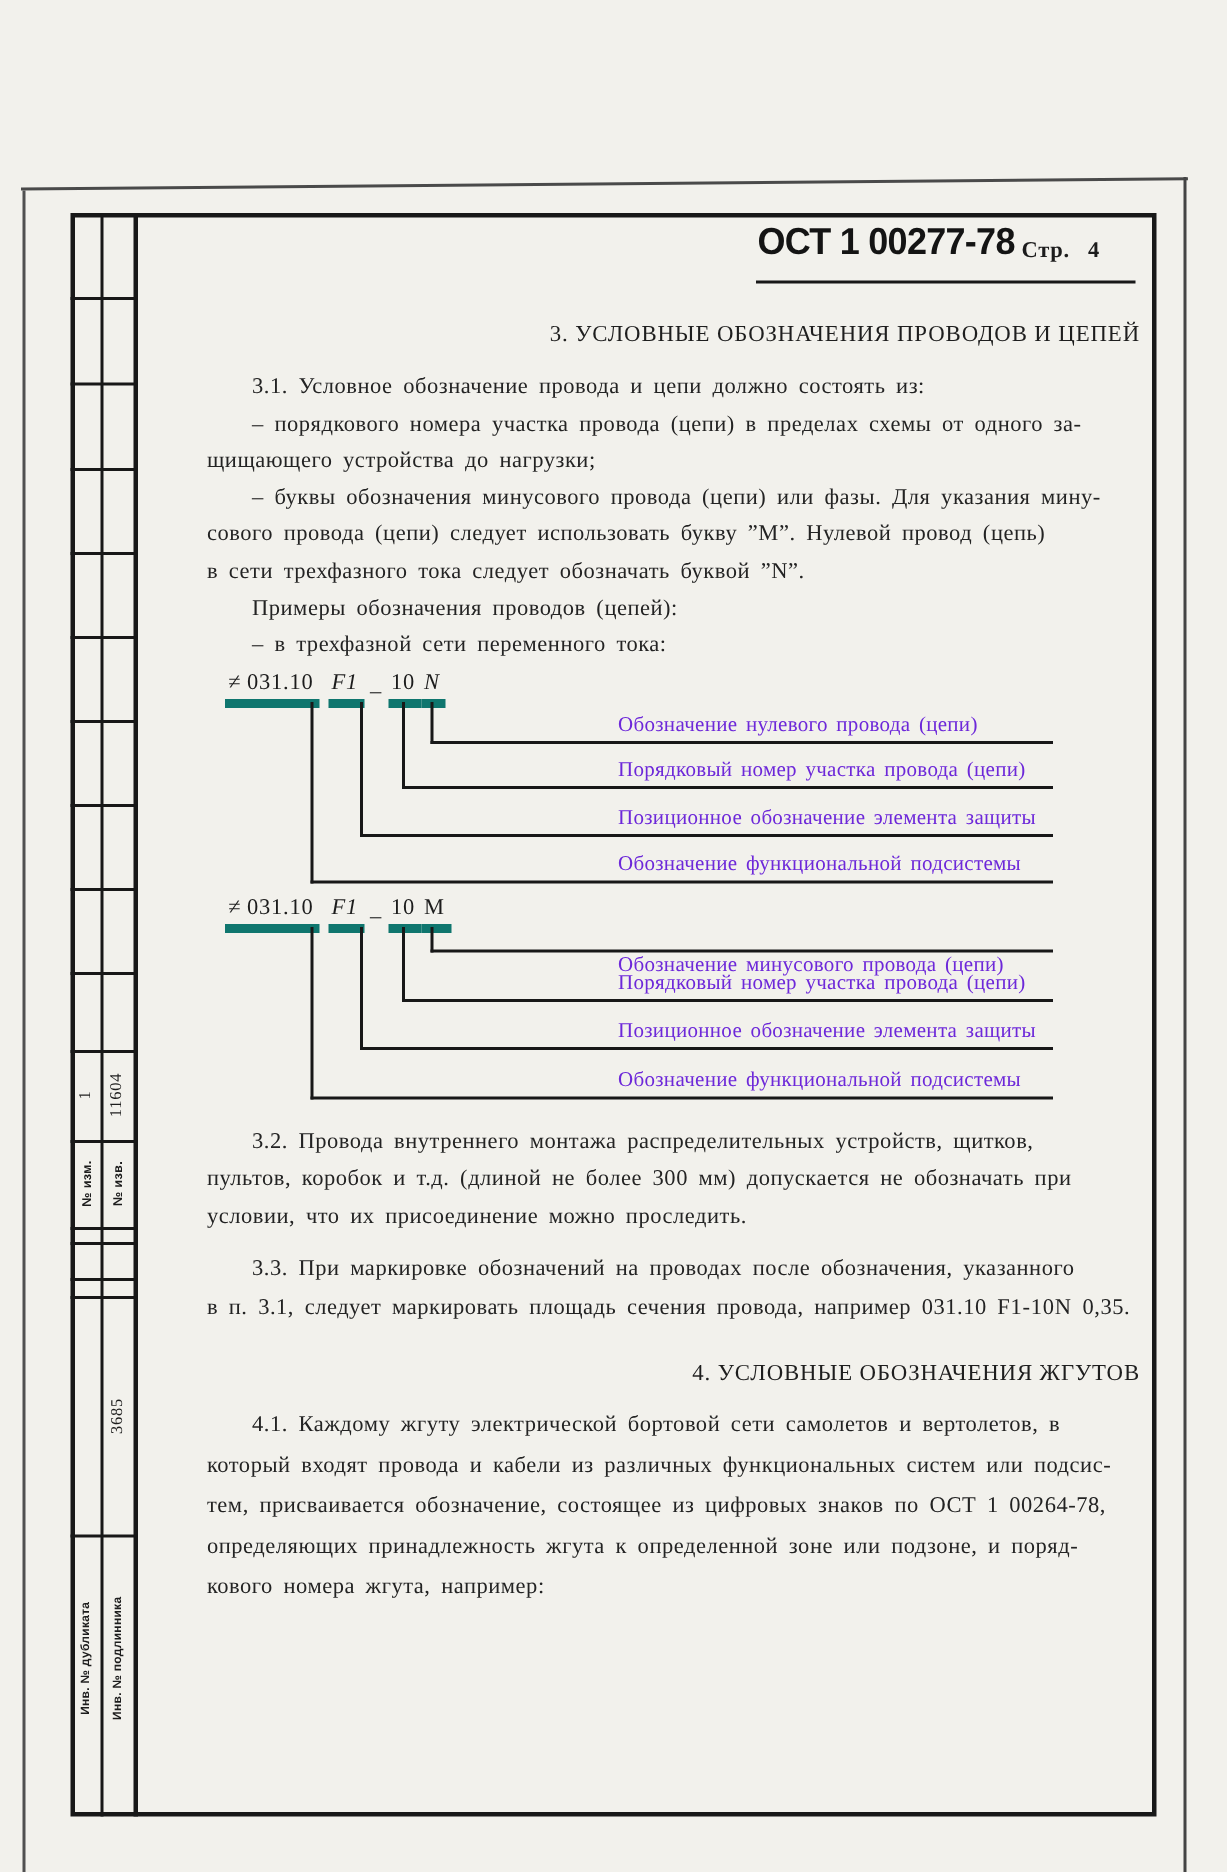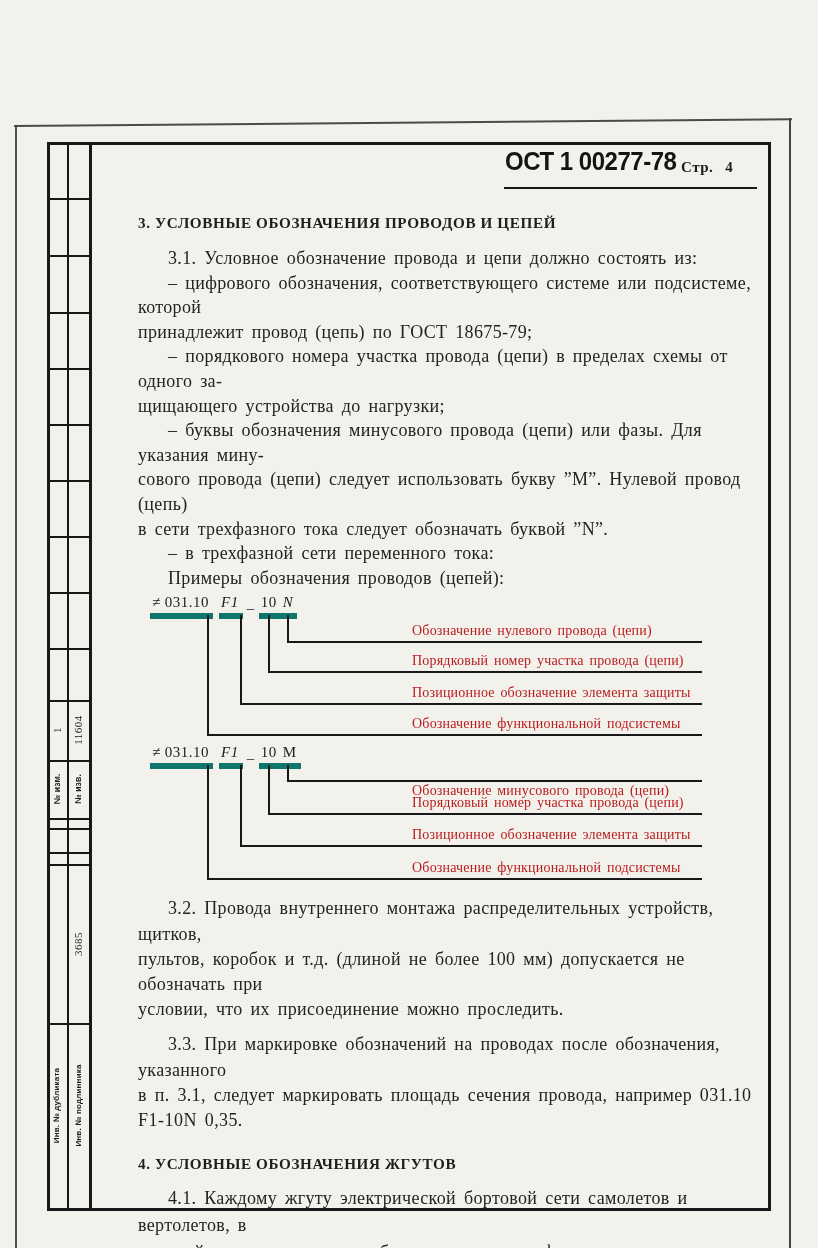--- a/index.html
+++ b/index.html
@@ -28,40 +28,40 @@
   
   .doc-num{position:absolute;left:505px;top:147px;
     font-family:"Liberation Sans","DejaVu Sans",sans-serif;
     font-weight:700;font-size:25px;letter-spacing:-0.5px;color:#141414;
     transform:scaleX(0.96);transform-origin:left center;}
   .page-ref{position:absolute;left:681px;top:159px;font-size:15px;font-weight:600;
     letter-spacing:0.5px;color:#1c1c1c;display:flex;gap:12px;}
   .hdr-rule{position:absolute;left:504px;top:187px;width:253px;height:2px;background:#181818;}
   
   .content{position:absolute;left:138px;top:214px;width:622px;}
-  .sec-title{margin:0 0 14px 0;text-align:left;font-size:15.2px;font-weight:700;
+  .sec-title{margin:0 0 14px 0;text-align:right;font-size:15.2px;font-weight:400;
     letter-spacing:0.6px;white-space:pre-line;color:#1e1e1e;}
   .sec-title4{margin:22px 0 12px 0;}
-  .para{margin:0;font-size:18px;line-height:24.6px;letter-spacing:0.35px;word-spacing:3px;
+  .para{margin:0;font-size:15px;line-height:24.6px;letter-spacing:0.35px;word-spacing:3px;
     white-space:pre-line;text-indent:30px;color:#232323;}
   .mt10{margin-top:10px;} .mt14{margin-top:14px;}
   .lh25{line-height:25.2px;} .lh27{line-height:27px;}
   .code-inline{letter-spacing:0.5px;}
   
   .diagram{position:relative;margin:4px 0 0 12px;width:552px;}
   .d1{height:144px;} .d2{height:138px;margin-top:6px;}
   .code-row{position:absolute;left:0;top:0;display:flex;align-items:flex-end;
     font-size:15px;letter-spacing:0.5px;color:#1c1c1c;}
   .seg{border-bottom:6px solid #0f766e;padding:0 4px 2px 2px;white-space:nowrap;}
   .seg-plain{padding:0 4px 2px 4px;white-space:nowrap;}
   .mark{font-style:italic;margin-right:4px;}
   .it{font-style:italic;}
   .conn{position:absolute;top:21px;border-left:2px solid #181818;border-bottom:2px solid #181818;}
   .conn .dlabel{position:absolute;bottom:2px;font-size:14px;letter-spacing:0.2px;
-    word-spacing:2px;white-space:nowrap;color:#b91c1c;}
+    word-spacing:2px;white-space:nowrap;color:#6d28d9;}
   
   .d1 .c1{left:137px;width:413px;height:26px;} .d1 .c1 .dlabel{left:123px;}
   .d1 .c2{left:118px;width:432px;height:56px;} .d1 .c2 .dlabel{left:142px;}
   .d1 .c3{left:90px; width:460px;height:88px;} .d1 .c3 .dlabel{left:170px;}
   .d1 .c4{left:57px; width:493px;height:119px;}.d1 .c4 .dlabel{left:203px;}
   
   .d2 .c1{left:137px;width:413px;height:15px;} .d2 .c1 .dlabel{left:123px;bottom:-19px;}
   .d2 .c2{left:118px;width:432px;height:48px;} .d2 .c2 .dlabel{left:142px;}
   .d2 .c3{left:90px; width:460px;height:80px;} .d2 .c3 .dlabel{left:170px;}
   .d2 .c4{left:57px; width:493px;height:113px;}.d2 .c4 .dlabel{left:203px;}
@@ -123,29 +123,27 @@
     <span>Стр.</span>
     <span>4</span>
   </div>
   <div class="hdr-rule"></div>
 
   <div class="content">
 
     <p class="sec-title">3. УСЛОВНЫЕ ОБОЗНАЧЕНИЯ ПРОВОДОВ И ЦЕПЕЙ</p>
 
     <p class="para">3.1. Условное обозначение провода и цепи должно состоять из:</p>
-    <p class="para">– цифрового обозначения, соответствующего системе или подсистеме, которой
-принадлежит провод (цепь) по ГОСТ 18675-79;</p>
     <p class="para">– порядкового номера участка провода (цепи) в пределах схемы от одного за-
 щищающего устройства до нагрузки;</p>
     <p class="para">– буквы обозначения минусового провода (цепи) или фазы. Для указания мину-
 сового провода (цепи) следует использовать букву ”М”. Нулевой провод (цепь)
 в сети трехфазного тока следует обозначать буквой ”N”.</p>
+    <p class="para">Примеры обозначения проводов (цепей):</p>
     <p class="para">– в трехфазной сети переменного тока:</p>
-    <p class="para">Примеры обозначения проводов (цепей):</p>
 
     <div class="diagram d1">
       <div class="code-row">
         <span class="seg"><span class="mark">≠</span><span>031.10</span></span>
         <span class="seg it" style="margin-left:6px">F1</span>
         <span class="seg-plain">–</span>
         <span class="seg">10</span>
         <span class="seg it">N</span>
       </div>
       <div class="conn c1">
@@ -179,21 +177,21 @@
       </div>
       <div class="conn c3">
         <span class="dlabel">Позиционное обозначение элемента защиты</span>
       </div>
       <div class="conn c4">
         <span class="dlabel">Обозначение функциональной подсистемы</span>
       </div>
     </div>
 
     <p class="para mt14 lh25">3.2. Провода внутреннего монтажа распределительных устройств, щитков,
-пультов, коробок и т.д. (длиной не более 100 мм) допускается не обозначать при
+пультов, коробок и т.д. (длиной не более 300 мм) допускается не обозначать при
 условии, что их присоединение можно проследить.</p>
 
     <p class="para mt10 lh25"><span>3.3. При маркировке обозначений на проводах после обозначения, указанного
 в п. 3.1, следует маркировать площадь сечения провода, например 031.10 </span><span class="code-inline">F1-10N</span><span> 0,35.</span></p>
 
     <p class="sec-title sec-title4">4. УСЛОВНЫЕ ОБОЗНАЧЕНИЯ ЖГУТОВ</p>
 
     <p class="para lh27">4.1. Каждому жгуту электрической бортовой сети самолетов и вертолетов, в
 который входят провода и кабели из различных функциональных систем или подсис-
 тем, присваивается обозначение, состоящее из цифровых знаков по ОСТ 1 00264-78,

